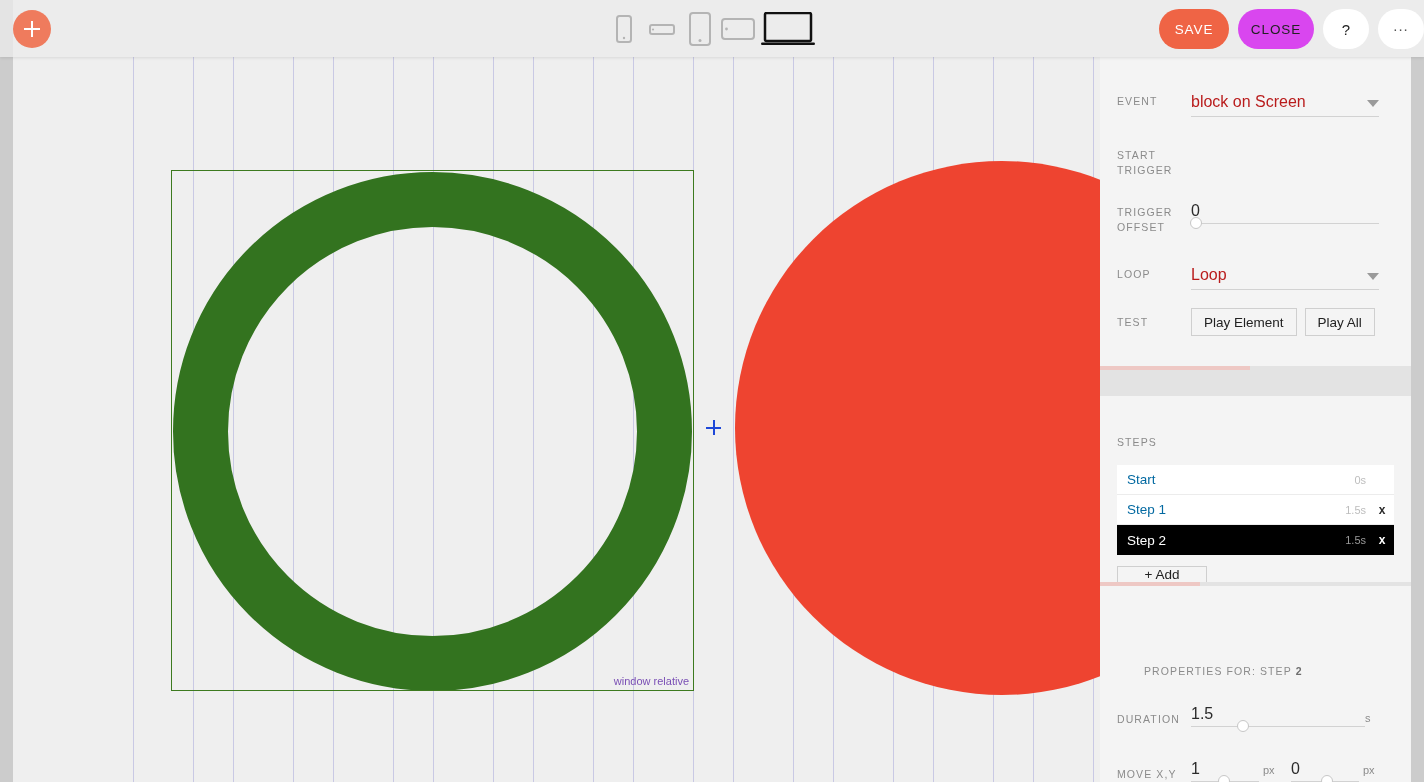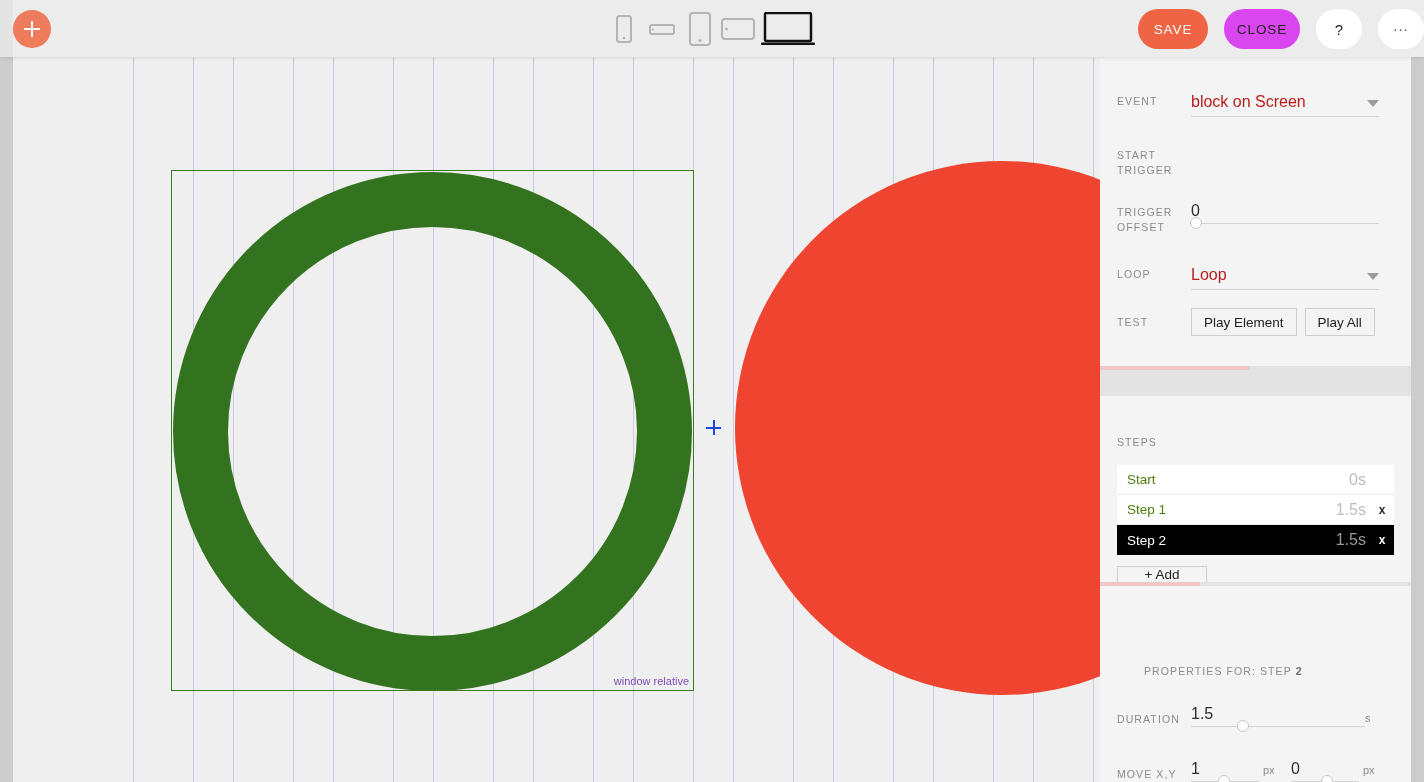--- a/index.html
+++ b/index.html
@@ -46,21 +46,21 @@
   .device-btn {
     width: 38px; height: 46px; background: none; border: none;
     cursor: pointer; display: flex; align-items: center; justify-content: center;
     padding: 0;
   }
   .dev-shape { display:block; }
 
   
   #header-actions {
     position: absolute; right: 0px; top: 9px; height: 40px;
-    display: flex; align-items: flex-end; gap: 16px;
+    display: flex; align-items: flex-end; gap: 9px;
   }
   .pill {
     height: 40px; border-radius: 20px; border: none;
     font-size: 13.5px; letter-spacing: 0.9px;
     display: flex; align-items: center; justify-content: center;
     cursor: pointer; font-family: "Liberation Sans", sans-serif;
   }
   .pill-save { background: #ef6445; color: #fff; width: 70px; }
   .pill-close { background: #d946ef; color: #222; width: 76px; }
   .pill-help { background: #fff; color: #222; width: 46px; border-radius: 23px; font-size: 15px; letter-spacing: 0;}
@@ -202,23 +202,23 @@
     position: absolute; left: 17px; top: 69px;
     width: 277px;
   }
   .step-row {
     position: relative; height: 30px; background: #fff;
     display: flex; align-items: center;
     border-bottom: 1px solid #ececec;
     cursor: pointer;
   }
   .step-row.active { background: #000; border-bottom: none; }
-  .step-name { flex: 1; font-size: 13.5px; color: #4d7c0f; padding-left: 10px; }
+  .step-name { flex: 1; font-size: 13.5px; color: #0369a1; padding-left: 10px; }
   .step-row.active .step-name { color: #fff; }
-  .step-time { font-size: 16px; color: #bdbdbd; padding-right: 4px; }
+  .step-time { font-size: 11px; color: #bdbdbd; padding-right: 4px; }
   .step-row.active .step-time { color: #9a9a9a; }
   .step-del {
     width: 24px; text-align: center; font-size: 12px; color: #2b2b2b;
     font-weight: bold; cursor: pointer;
   }
   .step-row.active .step-del { color: #fff; }
   .step-del.empty { visibility: hidden; }
 
   #add-step-btn {
     position: absolute; left: 17px; top: 170px;

